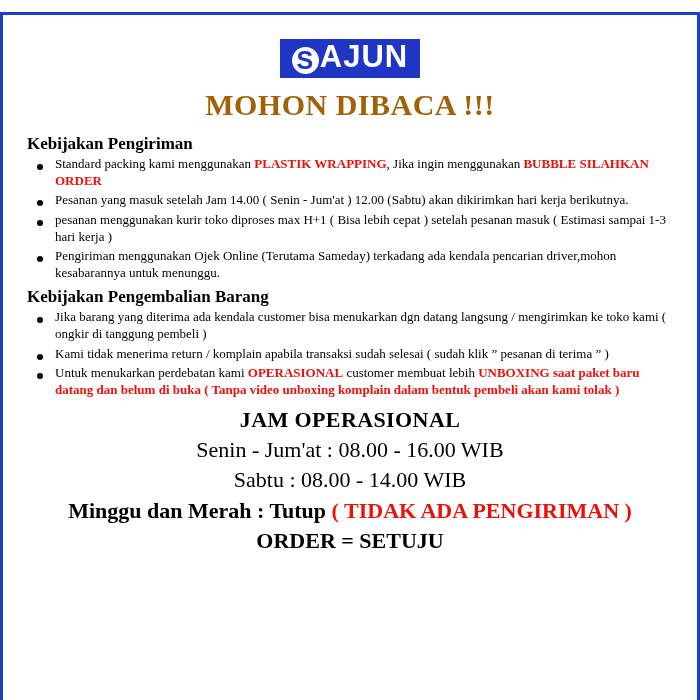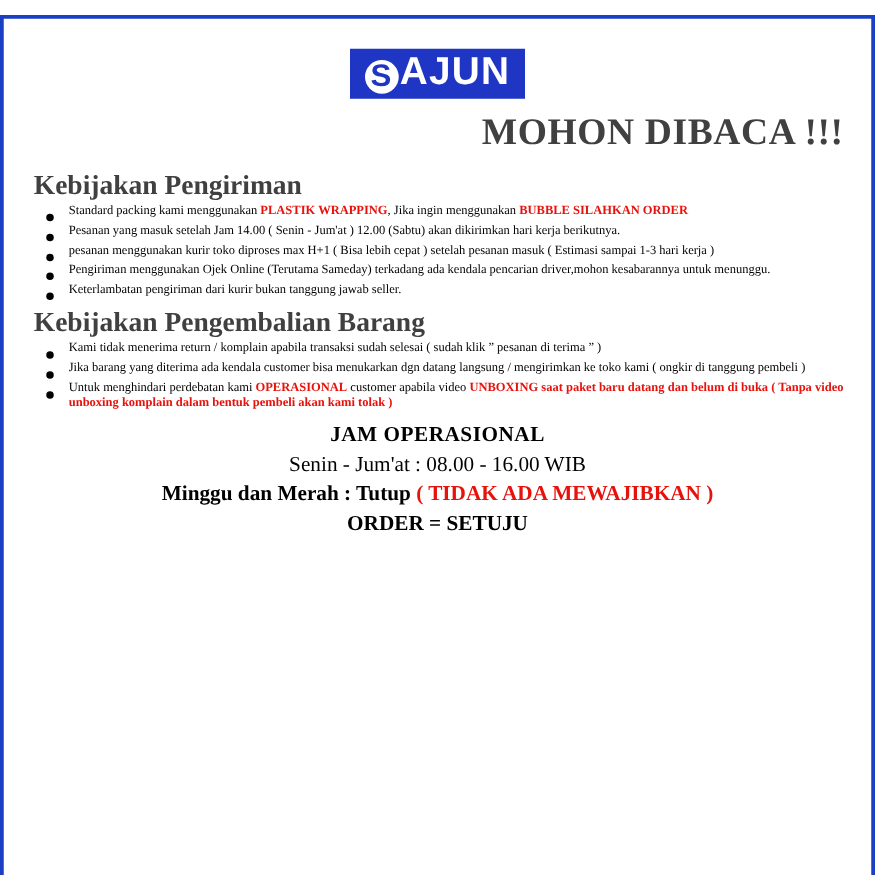--- a/index.html
+++ b/index.html
@@ -48,64 +48,64 @@
     border-radius: 50%;
     width: 27px;
     height: 27px;
     line-height: 27px;
     text-align: center;
     font-size: 25px;
     margin-right: 1px;
     vertical-align: -2px;
   }
   .headline {
-    text-align: right;
-    color: #404040;
+    text-align: center;
+    color: #a16207;
     font-weight: bold;
     font-size: 30px;
     letter-spacing: 0.5px;
     margin: 2px 0 12px 0;
   }
   .section-title {
-    color: #404040;
+    color: #000000;
     font-weight: bold;
-    font-size: 22px;
+    font-size: 17px;
     margin: 2px 0 2px 2px;
   }
   ul.list {
     list-style: none;
     margin: 0 0 6px 0;
     padding: 0;
   }
   ul.list > li {
     position: relative;
     padding-left: 30px;
     margin: 0 0 3px 0;
-    font-size: 10px;
+    font-size: 13px;
     line-height: 1.28;
     color: #000000;
   }
   ul.list > li::before {
     content: "";
     position: absolute;
     left: 12px;
     top: 8px;
     width: 6px;
     height: 6px;
     background: #000;
     border-radius: 50%;
   }
   .red {
     color: #e8120c;
     font-weight: bold;
   }
   .ops {
     margin-top: 6px;
     text-align: center;
-    font-size: 17px;
+    font-size: 22px;
     line-height: 1.38;
     color: #000;
   }
   .ops .ops-title {
     font-weight: bold;
     letter-spacing: 0.4px;
   }
   .ops-line {
     white-space: nowrap;
   }
@@ -121,33 +121,33 @@
     </div>
 
     <div class="headline">MOHON DIBACA !!!</div>
 
     <div class="section-title">Kebijakan Pengiriman</div>
     <ul class="list" id="shipping-list">
         <li><span>Standard packing kami menggunakan </span><span class="red">PLASTIK WRAPPING</span><span>, Jika ingin menggunakan </span><span class="red">BUBBLE SILAHKAN ORDER</span></li>
         <li><span>Pesanan yang masuk setelah Jam 14.00 ( Senin - Jum'at ) 12.00 (Sabtu) akan dikirimkan hari kerja berikutnya.</span></li>
         <li><span>pesanan menggunakan kurir toko diproses max H+1 ( Bisa lebih cepat ) setelah pesanan masuk ( Estimasi sampai 1-3 hari kerja )</span></li>
         <li><span>Pengiriman menggunakan Ojek Online (Terutama Sameday) terkadang ada kendala pencarian driver,mohon kesabarannya untuk menunggu.</span></li>
-        <li><span>Keterlambatan pengiriman dari kurir bukan tanggung jawab seller.</span></li>
       </ul>
 
     <div class="section-title">Kebijakan Pengembalian Barang</div>
     <ul class="list" id="returns-list">
+        <li><span>Jika barang yang diterima ada kendala customer bisa menukarkan dgn datang langsung / mengirimkan ke toko kami ( ongkir di tanggung pembeli )</span></li>
         <li><span>Kami tidak menerima return / komplain apabila transaksi sudah selesai ( sudah klik  ” pesanan di terima ” )</span></li>
-        <li><span>Jika barang yang diterima ada kendala customer bisa menukarkan dgn datang langsung / mengirimkan ke toko kami ( ongkir di tanggung pembeli )</span></li>
-        <li><span>Untuk menghindari perdebatan kami </span><span class="red">OPERASIONAL</span><span> customer apabila video </span><span class="red">UNBOXING saat paket baru datang dan belum di buka ( Tanpa video unboxing komplain dalam bentuk pembeli akan kami tolak )</span></li>
+        <li><span>Untuk menukarkan perdebatan kami </span><span class="red">OPERASIONAL</span><span> customer membuat lebih </span><span class="red">UNBOXING saat paket baru datang dan belum di buka ( Tanpa video unboxing komplain dalam bentuk pembeli akan kami tolak )</span></li>
       </ul>
 
     <div class="ops">
       <div class="ops-title">JAM OPERASIONAL</div>
       <div id="ops-lines">
           <div class="ops-line"><span>Senin - Jum'at : 08.00 - 16.00 WIB</span></div>
-          <div class="ops-line"><span style="font-weight: bold;">Minggu dan Merah : Tutup </span><span class="red" style="font-weight: bold;">( TIDAK ADA MEWAJIBKAN )</span></div>
+          <div class="ops-line"><span>Sabtu : 08.00 - 14.00 WIB</span></div>
+          <div class="ops-line"><span style="font-weight: bold;">Minggu dan Merah : Tutup </span><span class="red" style="font-weight: bold;">( TIDAK ADA PENGIRIMAN )</span></div>
           <div class="ops-line"><span style="font-weight: bold; text-align: right;">ORDER = SETUJU</span></div>
         </div>
     </div>
 
   </div>
 </div>
 
 </body></html>

